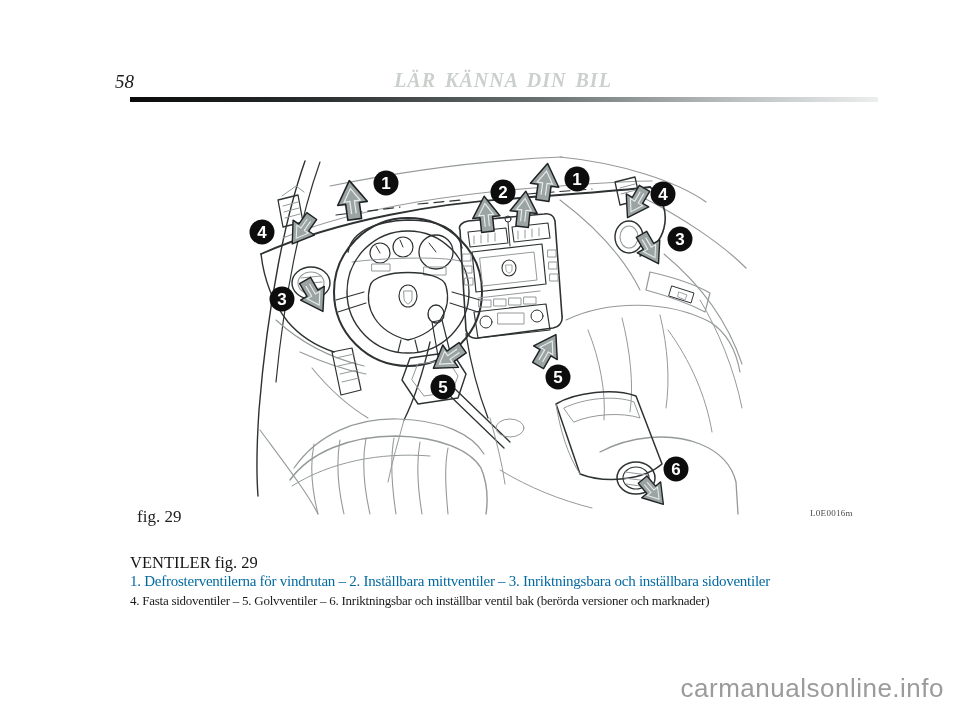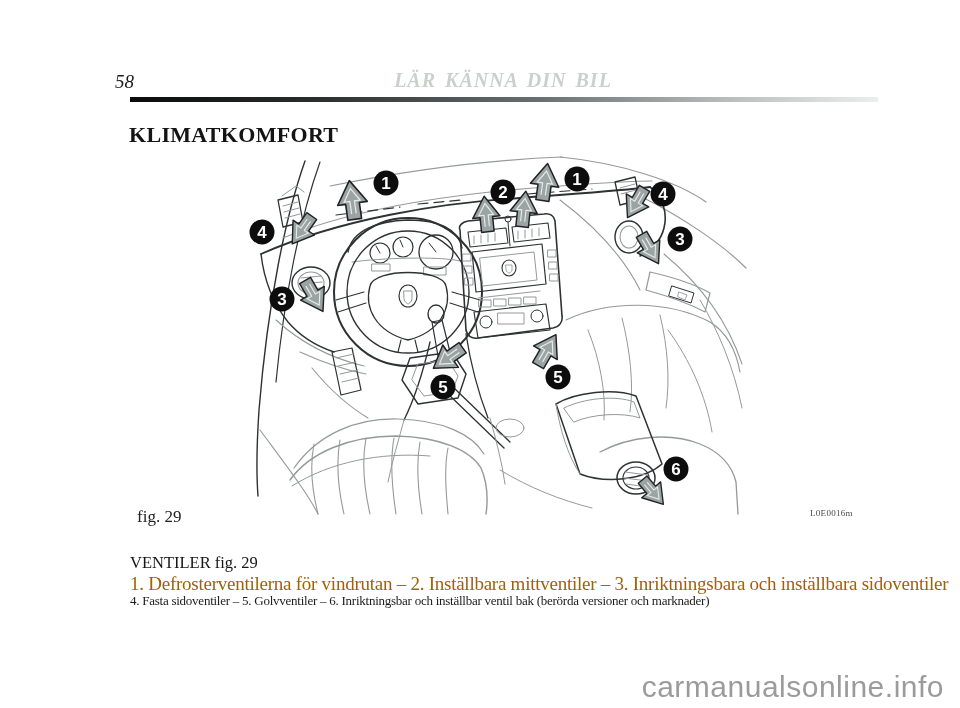--- a/index.html
+++ b/index.html
@@ -28,45 +28,44 @@
     position:absolute;left:137px;top:507px;font-size:17px;color:#222;
   }
   .fig-code{
     position:absolute;left:810px;top:508px;font-size:9px;color:#4a4a4a;
     letter-spacing:0.3px;
   }
   .caption-heading{
     position:absolute;left:130px;top:553px;font-size:16.5px;font-weight:normal;color:#161616;
   }
   .caption-line1{
-    position:absolute;left:130px;top:573px;font-size:19px;color:#a16207;
+    position:absolute;left:130px;top:573px;font-size:15px;color:#0369a1;
     white-space:nowrap;letter-spacing:-0.25px;
   }
   .caption-line2{
     position:absolute;left:130px;top:593px;font-size:13px;color:#1b1b1b;
     white-space:nowrap;letter-spacing:-0.25px;
   }
   .watermark{
-    position:absolute;right:16px;bottom:4px;font-size:30px;color:#9b9b9b;
+    position:absolute;right:16px;bottom:4px;font-size:26px;color:#9b9b9b;
     font-family:"Liberation Sans",sans-serif;letter-spacing:0.5px;
   }
   
   svg .ink{stroke:#2e3233;fill:none;stroke-linecap:round;stroke-linejoin:round;}
   svg .lt{stroke:#95999a;fill:none;stroke-linecap:round;stroke-linejoin:round;}
   svg .arrow{fill:#9ba3a3;stroke:#1f2324;stroke-width:1.4;stroke-linejoin:round;}
 </style>
 </head>
 <body>
 
 <div class="page">
 
   <div class="page-number">58</div>
   <div class="header-title">LÄR KÄNNA DIN BIL</div>
   <div class="rule"></div>
-  <div class="section-title">KLIMATKOMFORT</div>
 
   <div class="figure-wrap">
     <svg width="515" height="370" viewBox="240 150 515 370">
       <defs>
         <g id="ba">
           <path class="arrow" d="M -6,17 L -6,3 L -13,3 L 0,-17 L 13,3 L 6,3 L 6,17 Z"></path>
           <path d="M -2,12 L -2,1 L -7,1 L 0,-10 L 7,1 L 2,1 L 2,12" fill="none" stroke="#e7ebeb" stroke-width="1.1"></path>
         </g>
       </defs>
 

